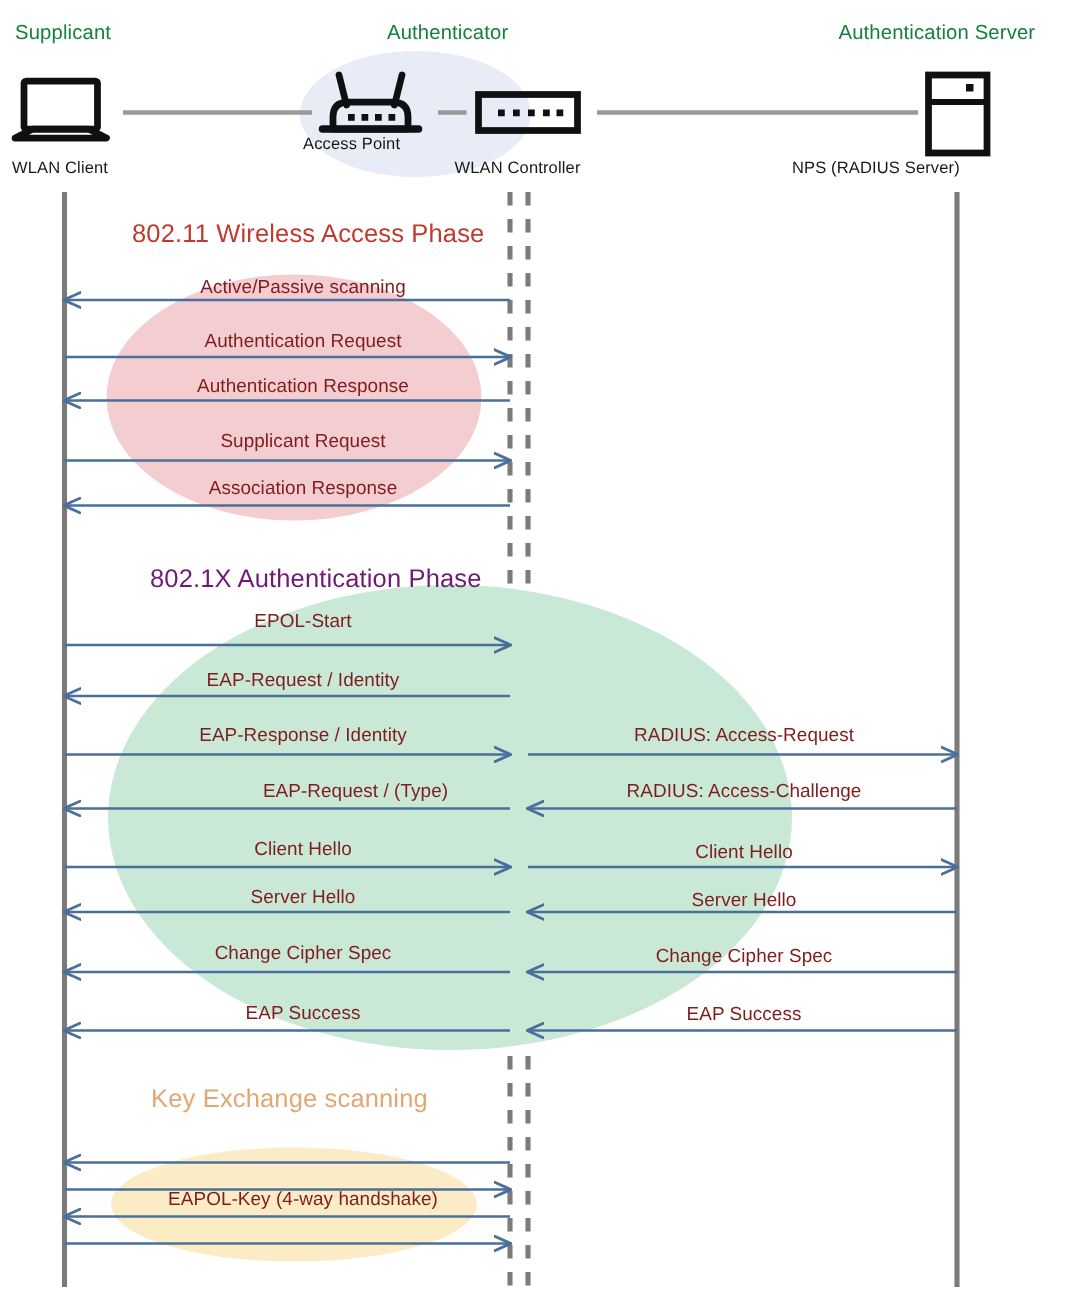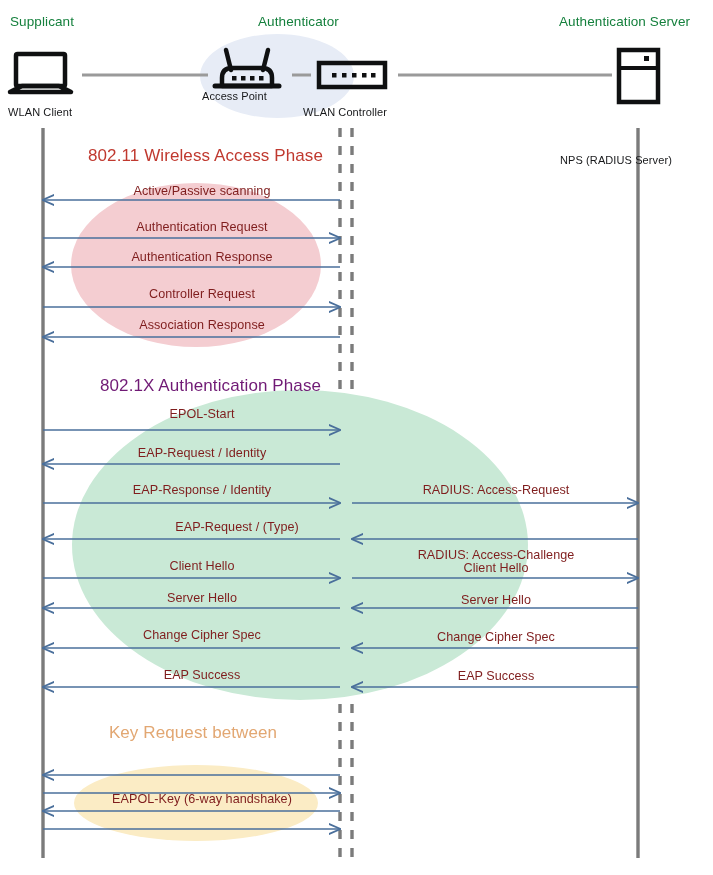--- a/index.html
+++ b/index.html
@@ -157,45 +157,45 @@
       </g>
   </svg>
 
   <div class="actor-role" style="left:10px; top:14px;">Supplicant</div>
   <div class="actor-role" style="left:258px; top:14px;text-align:right;">Authenticator</div>
   <div class="actor-role" style="left:559px; top:14px;">Authentication Server</div>
 
   <div class="actor-name" style="left:8px; top:106px;">WLAN Client</div>
   <div class="actor-name" style="left:202px; top:90px;">Access Point</div>
   <div class="actor-name" style="left:303px; top:106px;">WLAN Controller</div>
-  <div class="actor-name" style="left:560px; top:106px;margin-top:48px;">NPS (RADIUS Server)</div>
+  <div class="actor-name" style="left:528px; top:106px;">NPS (RADIUS Server)</div>
 
   <div class="phase-heading" style="left:88px; top:146px; width:212px; color:#c0392f;">802.11 Wireless Access Phase</div>
 
   <div class="phase-heading" style="left:100px; top:376px; width:208px; color:#701a75;">802.1X Authentication Phase</div>
 
   <div class="phase-heading two-line" style="left:84px; top:721px; width:218px; color:#e2a772;">
-    <div>Key Request between</div>
+    <div>Key Exchange scanning</div>
   </div>
 
   <div id="message-labels">
       <div class="msg-label" style="left: 202px; top: 184px;">Active/Passive scanning</div>
       <div class="msg-label" style="left: 202px; top: 220px;">Authentication Request</div>
       <div class="msg-label" style="left: 202px; top: 250px;">Authentication Response</div>
-      <div class="msg-label" style="left: 202px; top: 287px;">Controller Request</div>
+      <div class="msg-label" style="left: 202px; top: 287px;">Supplicant Request</div>
       <div class="msg-label" style="left: 202px; top: 318px;">Association Response</div>
       <div class="msg-label" style="left: 202px; top: 407px;">EPOL-Start</div>
       <div class="msg-label" style="left: 202px; top: 446px;">EAP-Request / Identity</div>
       <div class="msg-label" style="left: 202px; top: 483px;">EAP-Response / Identity</div>
       <div class="msg-label" style="left: 496px; top: 483px;">RADIUS: Access-Request</div>
       <div class="msg-label" style="left: 202px; top: 520px; margin-left: 35px;">EAP-Request / (Type)</div>
-      <div class="msg-label" style="left: 496px; top: 548px;">RADIUS: Access-Challenge</div>
+      <div class="msg-label" style="left: 496px; top: 520px;">RADIUS: Access-Challenge</div>
       <div class="msg-label" style="left: 202px; top: 559px;">Client Hello</div>
       <div class="msg-label" style="left: 496px; top: 561px;">Client Hello</div>
       <div class="msg-label" style="left: 202px; top: 591px;">Server Hello</div>
       <div class="msg-label" style="left: 496px; top: 593px;">Server Hello</div>
       <div class="msg-label" style="left: 202px; top: 628px;">Change Cipher Spec</div>
       <div class="msg-label" style="left: 496px; top: 630px;">Change Cipher Spec</div>
       <div class="msg-label" style="left: 202px; top: 668px;">EAP Success</div>
       <div class="msg-label" style="left: 496px; top: 669px;">EAP Success</div>
-      <div class="msg-label" style="left: 202px; top: 792px;">EAPOL-Key (6-way handshake)</div>
+      <div class="msg-label" style="left: 202px; top: 792px;">EAPOL-Key (4-way handshake)</div>
     </div>
 </div>
 
 </body></html>

